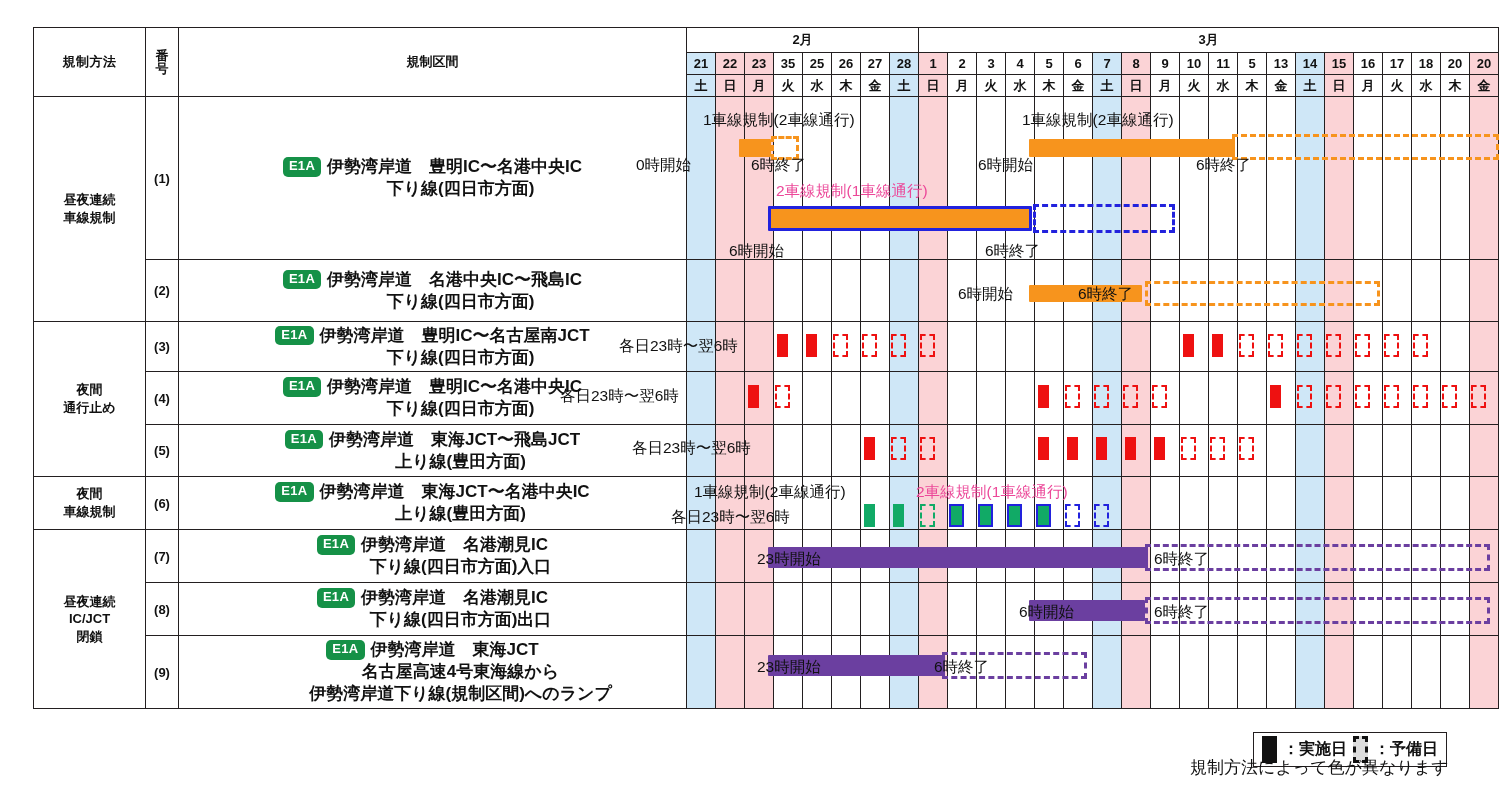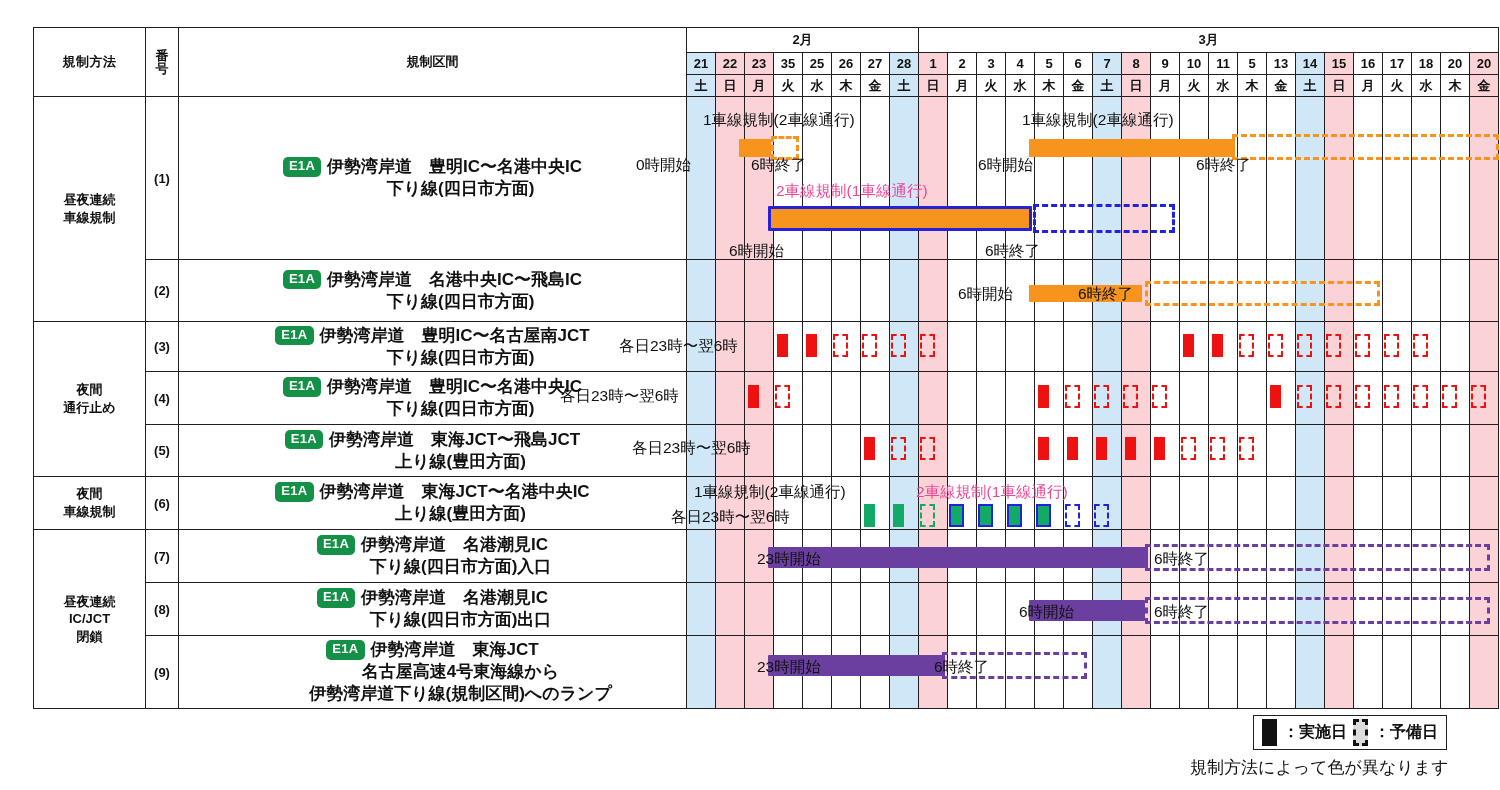--- a/index.html
+++ b/index.html
@@ -82,20 +82,21 @@
     border: 1px solid #231f20;
     background: #fff;
     display: flex;
     align-items: center;
     gap: 6px;
     padding: 3px 8px;
     font-size: 16px;
     font-weight: bold;
     color: #111;
     white-space: nowrap;
+    margin-top: 17px;
   }
   .sw-solid { width: 15px; height: 27px; background: #111; display: inline-block; }
   .sw-dash  { width: 15px; height: 27px; display: inline-block; position: relative; }
   .sw-dash i {
     position: absolute; inset: 0;
     border: 3px dashed #111;
     background: #dcdcdc;
   }
   .legend-note {
     position: absolute;

